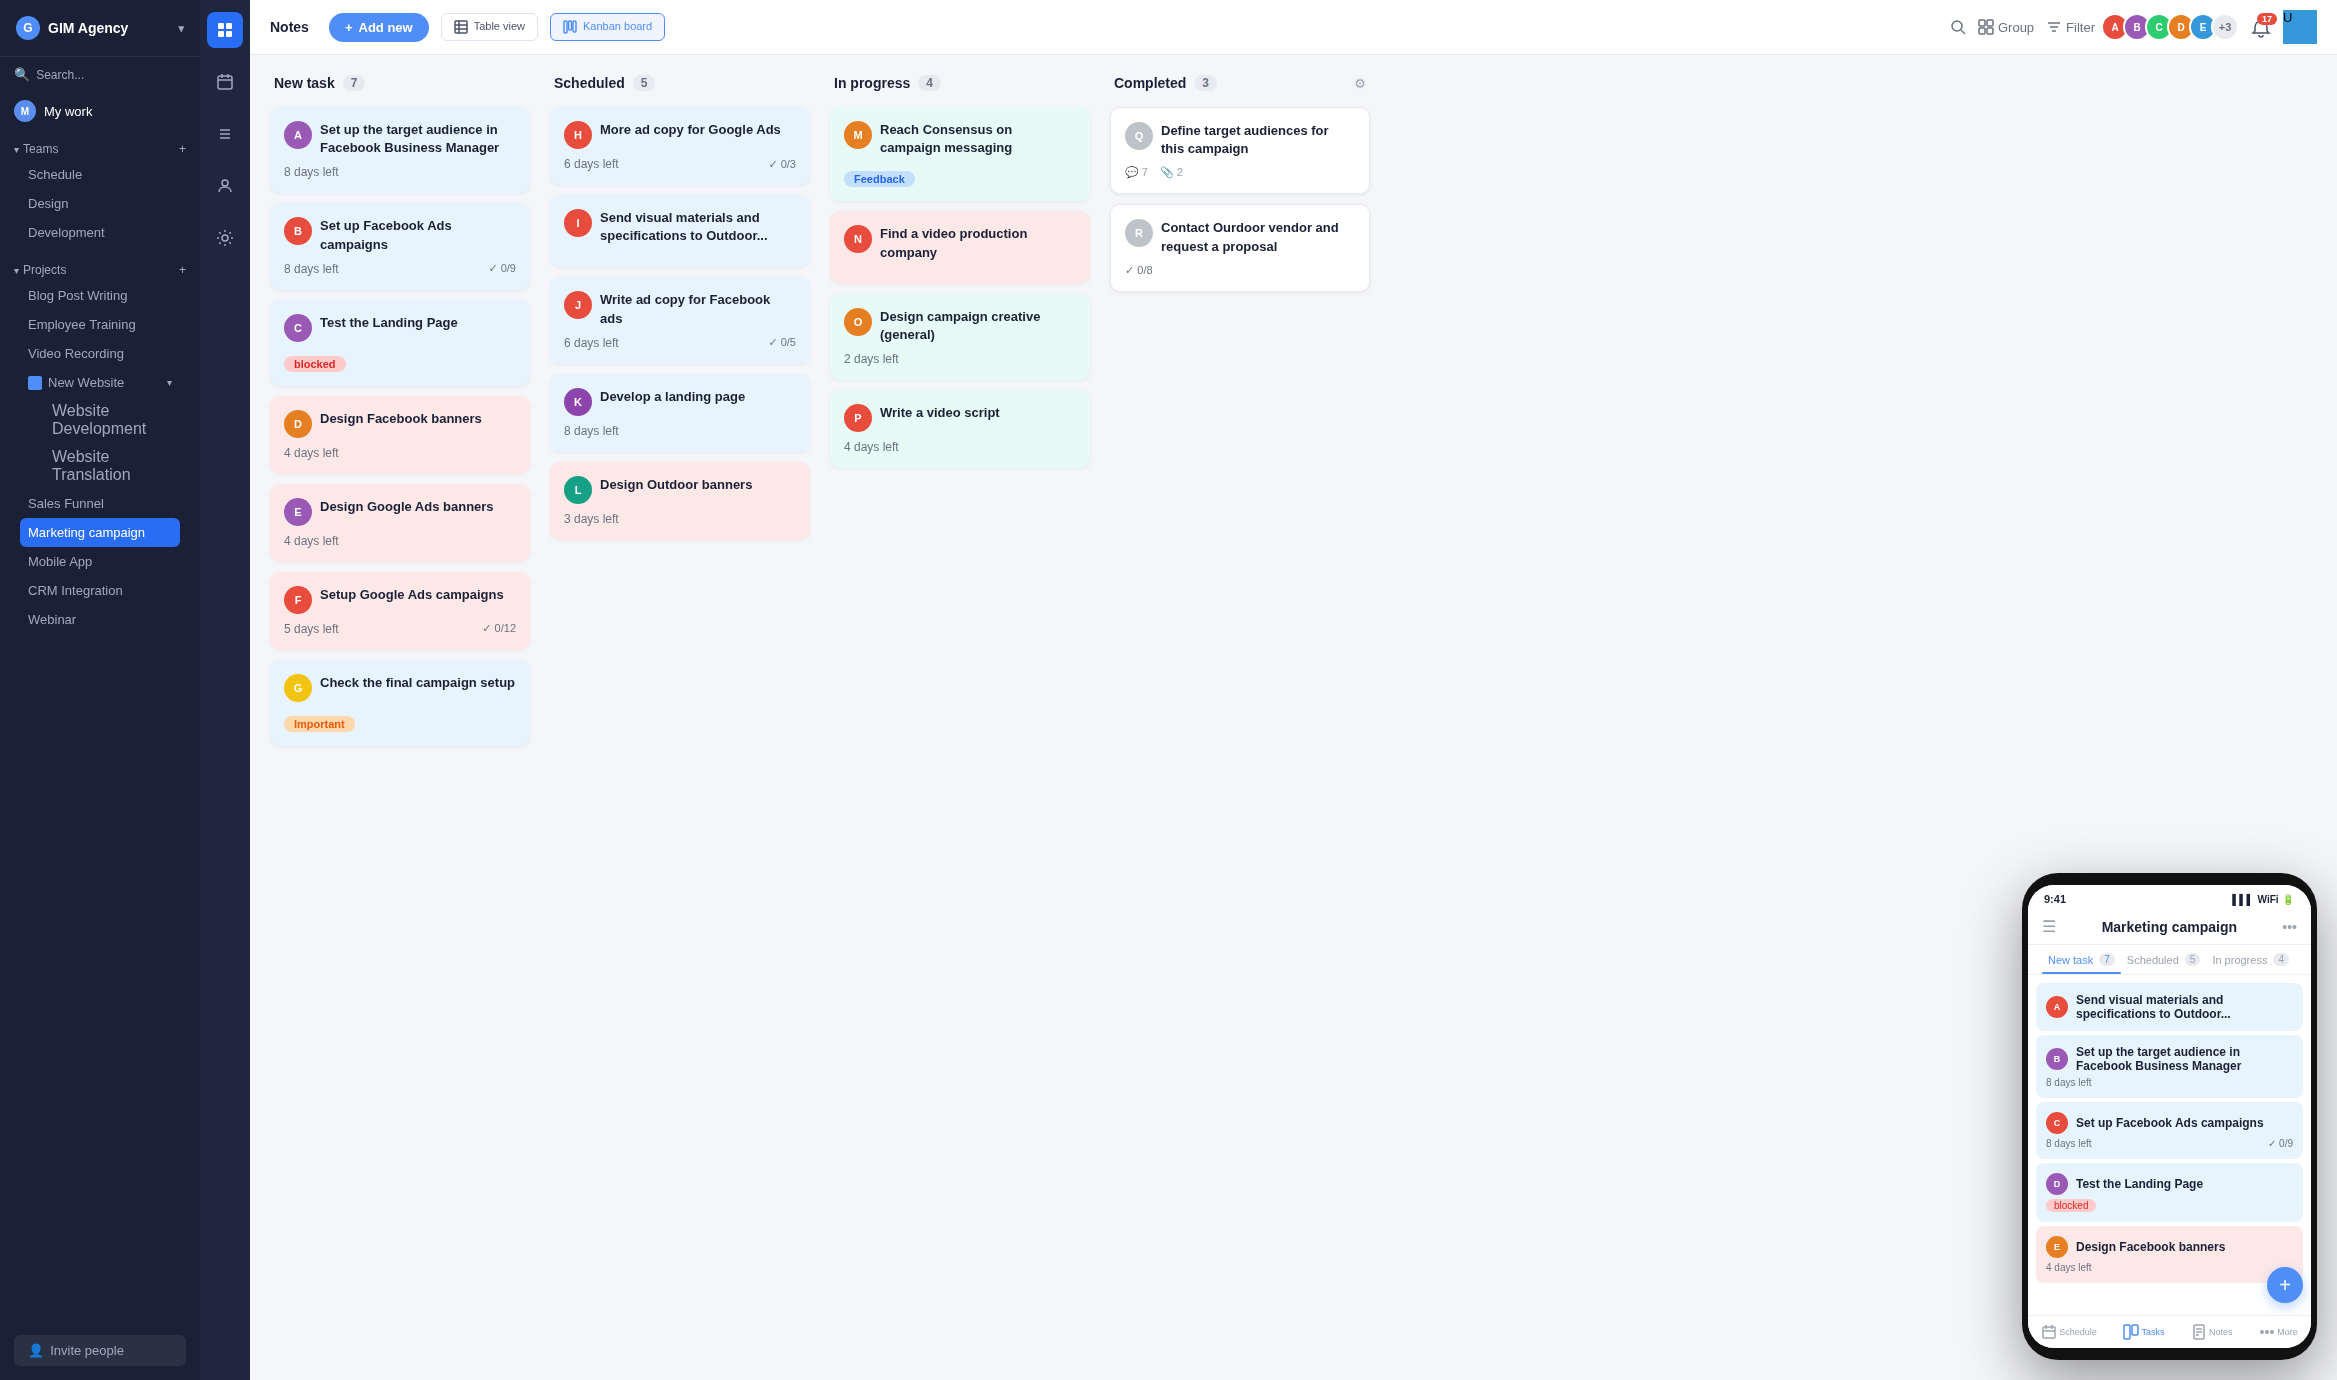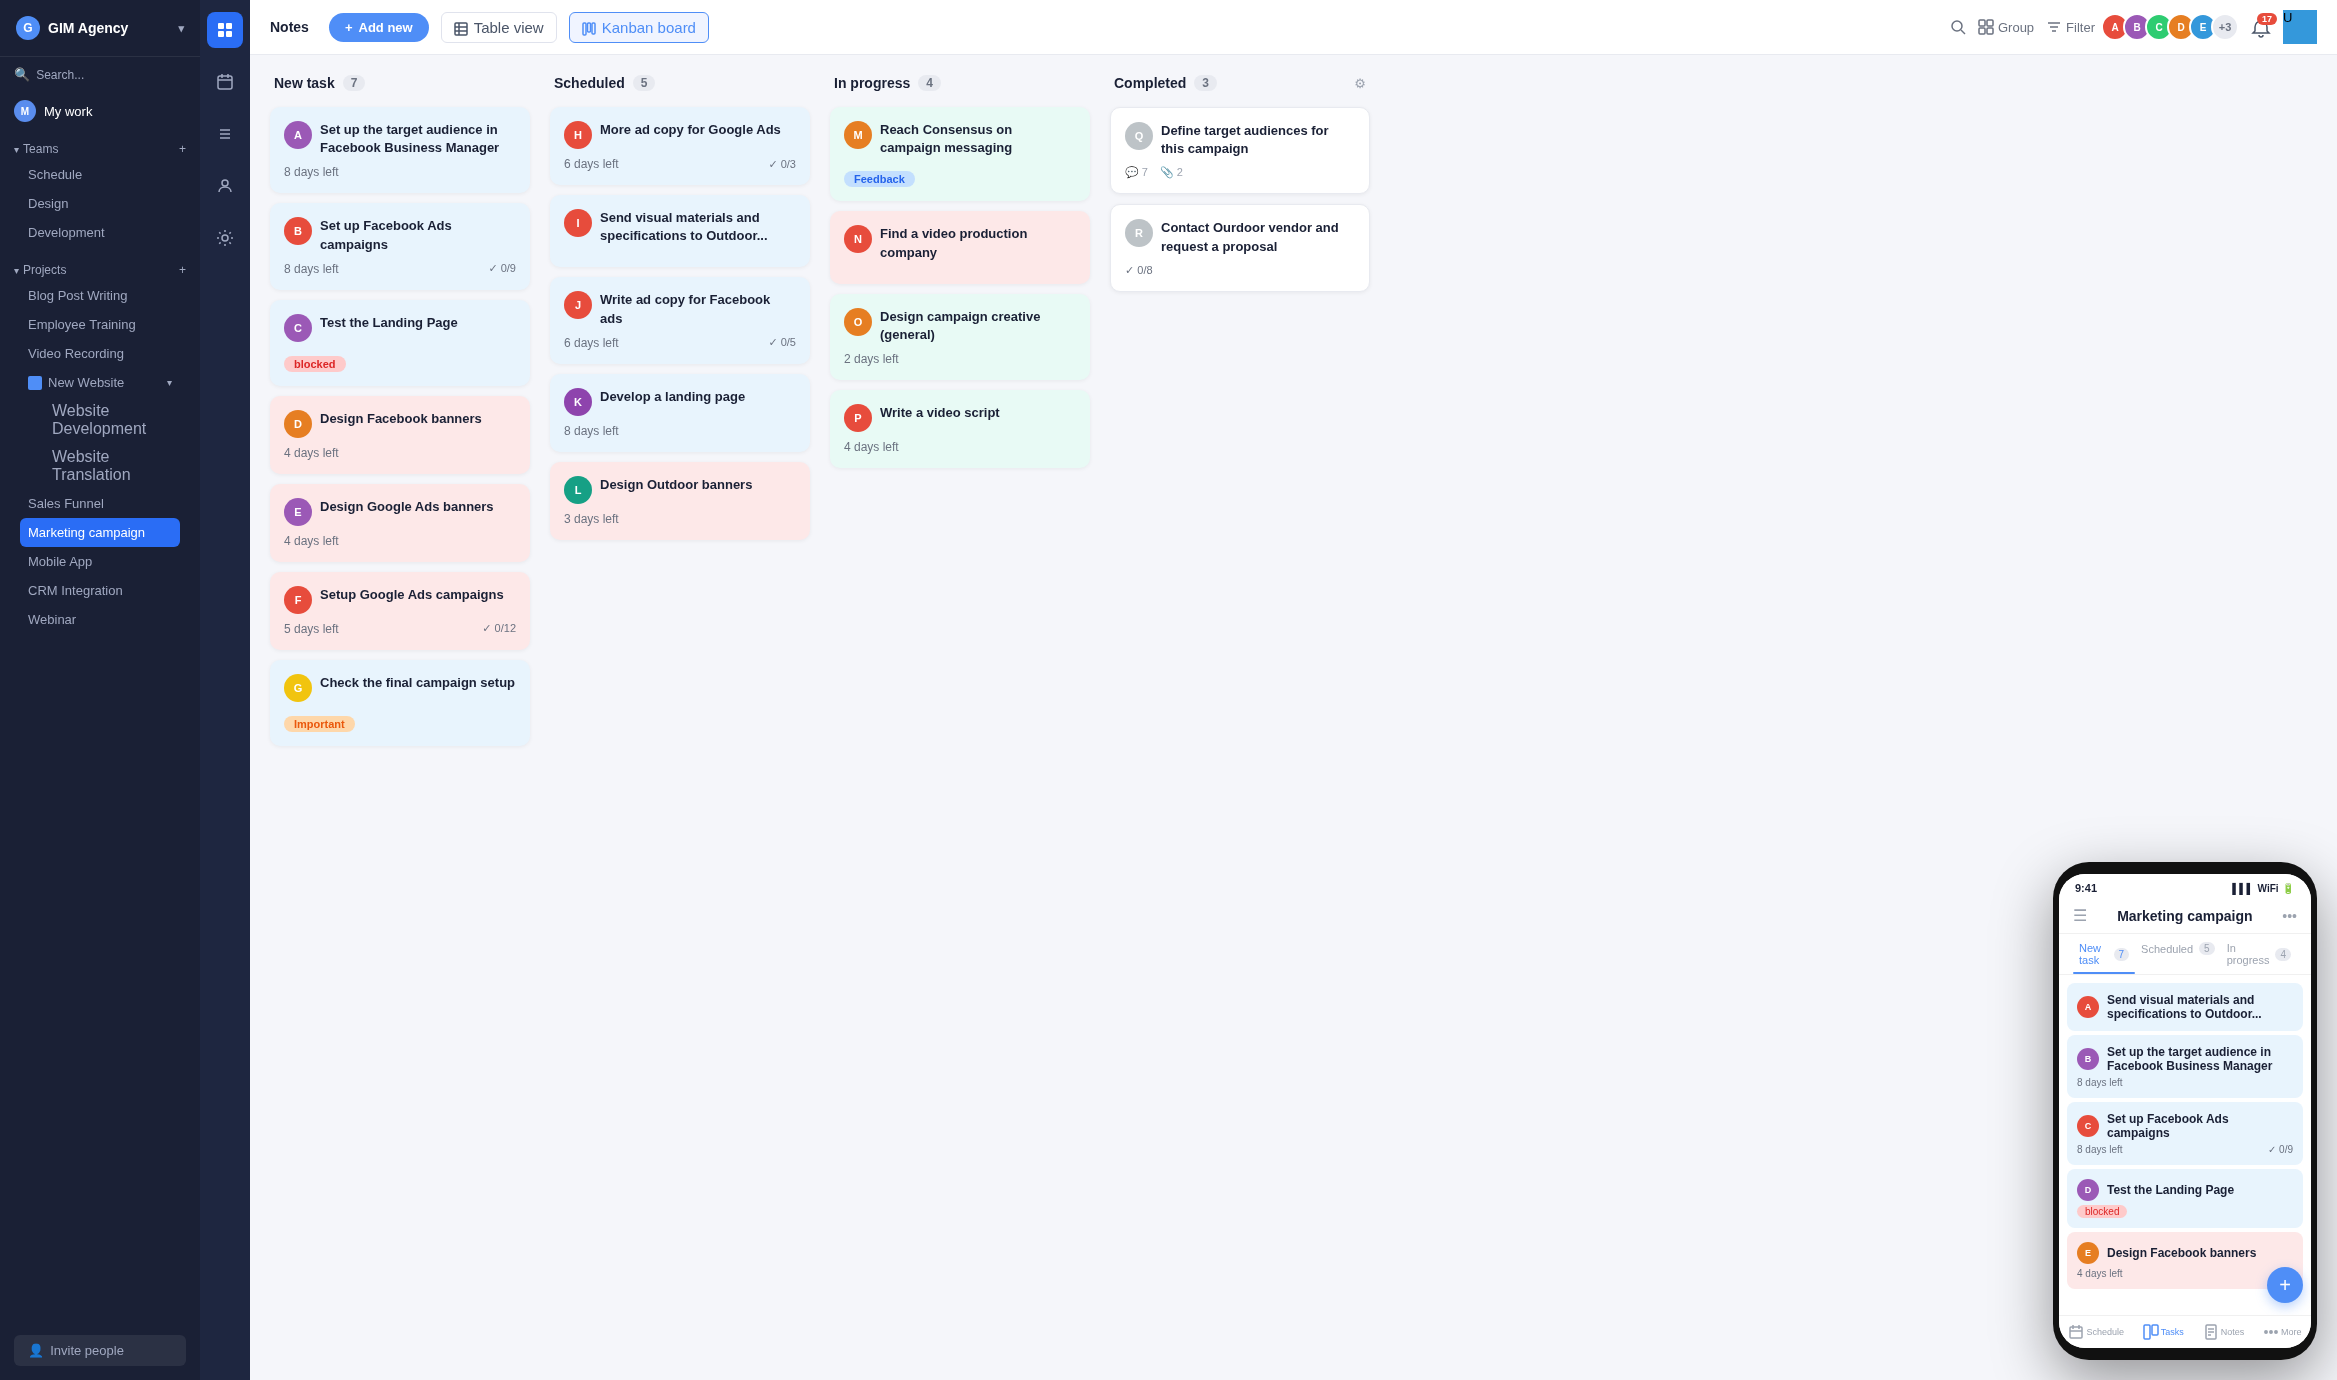--- a/index.html
+++ b/index.html
@@ -28,21 +28,21 @@
     .icon-bar-item { width: 36px; height: 36px; display: flex; align-items: center; justify-content: center; border-radius: 8px; cursor: pointer; color: #a0a8c0; }
     .icon-bar-item.active { background: #2a6df5; color: white; }
 
     
     .main { flex: 1; display: flex; flex-direction: column; overflow: hidden; }
 
     
     .toolbar { background: white; border-bottom: 1px solid #e8eaf0; padding: 10px 20px; display: flex; align-items: center; gap: 12px; flex-shrink: 0; }
     .tools-label { font-size: 14px; font-weight: 600; color: #1a2035; margin-right: 8px; }
     .btn-add { background: #4f8ef7; color: white; border: none; border-radius: 20px; padding: 7px 16px; font-size: 13px; font-weight: 600; cursor: pointer; display: flex; align-items: center; gap: 6px; }
-    .btn-view { background: none; border: 1px solid #e0e3ed; border-radius: 6px; padding: 6px 12px; font-size: 15px; cursor: pointer; display: flex; align-items: flex-end; gap: 6px; color: #4a5568; }
+    .btn-view { background: none; border: 1px solid #e0e3ed; border-radius: 6px; padding: 6px 12px; font-size: 11px; cursor: pointer; display: flex; align-items: flex-start; gap: 6px; color: #4a5568; }
     .btn-view.active { background: #f0f4ff; border-color: #4f8ef7; color: #4f8ef7; }
     .toolbar-right { margin-left: auto; display: flex; align-items: center; gap: 12px; }
     .toolbar-icon-btn { background: none; border: none; cursor: pointer; color: #6b7280; display: flex; align-items: center; gap: 4px; font-size: 13px; }
     .avatars-row { display: flex; }
     .avatars-row .av { width: 28px; height: 28px; border-radius: 50%; border: 2px solid white; margin-left: -6px; background: #ccc; overflow: hidden; display: flex; align-items: center; justify-content: center; font-size: 10px; font-weight: 600; color: white; }
     .notification-btn { position: relative; }
     .notif-badge { position: absolute; top: -6px; right: -6px; background: #e74c3c; color: white; border-radius: 10px; font-size: 9px; padding: 1px 5px; font-weight: 700; }
 
     
     .board { flex: 1; overflow-x: auto; display: flex; gap: 0; padding: 20px; background: #f5f6fa; }
@@ -64,21 +64,21 @@
     .card-meta { display: flex; align-items: center; justify-content: space-between; margin-top: 6px; }
     .card-days { font-size: 12px; color: #6b7280; }
     .card-check { font-size: 11px; color: #6b7280; display: flex; align-items: center; gap: 3px; }
     .badge { display: inline-block; padding: 2px 10px; border-radius: 12px; font-size: 11px; font-weight: 600; margin-top: 6px; }
     .badge-blue { background: #c3dffe; color: #2563eb; }
     .badge-red { background: #fecaca; color: #dc2626; }
     .badge-orange { background: #fed7aa; color: #ea580c; }
     .card-comments { display: flex; align-items: center; gap: 12px; margin-top: 8px; font-size: 11px; color: #9ca3af; }
 
     
-    .phone-mockup { position: fixed; right: 20px; bottom: 20px; width: 264px; background: #111; border-radius: 36px; padding: 12px 6px; box-shadow: 0 20px 60px rgba(0,0,0,0.4); z-index: 100; }
+    .phone-mockup { position: fixed; right: 20px; bottom: 20px; width: 295px; background: #111; border-radius: 36px; padding: 12px 6px; box-shadow: 0 20px 60px rgba(0,0,0,0.4); z-index: 100; }
     .phone-screen { background: white; border-radius: 26px; overflow: hidden; }
     .phone-status { background: white; display: flex; justify-content: space-between; align-items: center; padding: 8px 16px 4px; font-size: 11px; font-weight: 600; color: #1a2035; }
     .phone-status-right { display: flex; align-items: center; gap: 4px; font-size: 10px; }
     .phone-header { background: white; padding: 8px 14px; display: flex; align-items: center; justify-content: space-between; border-bottom: 1px solid #f0f0f0; }
     .phone-title { font-size: 14px; font-weight: 700; color: #1a2035; }
     .phone-tabs { display: flex; padding: 0 14px; border-bottom: 1px solid #f0f0f0; gap: 0; }
     .phone-tab { padding: 8px 6px; font-size: 11px; color: #9ca3af; cursor: pointer; position: relative; }
     .phone-tab.active { color: #4f8ef7; }
     .phone-tab.active::after { content: ''; position: absolute; bottom: 0; left: 0; right: 0; height: 2px; background: #4f8ef7; border-radius: 2px; }
     .phone-tab-counts { font-size: 10px; background: #e8eaf0; padding: 1px 5px; border-radius: 8px; }

